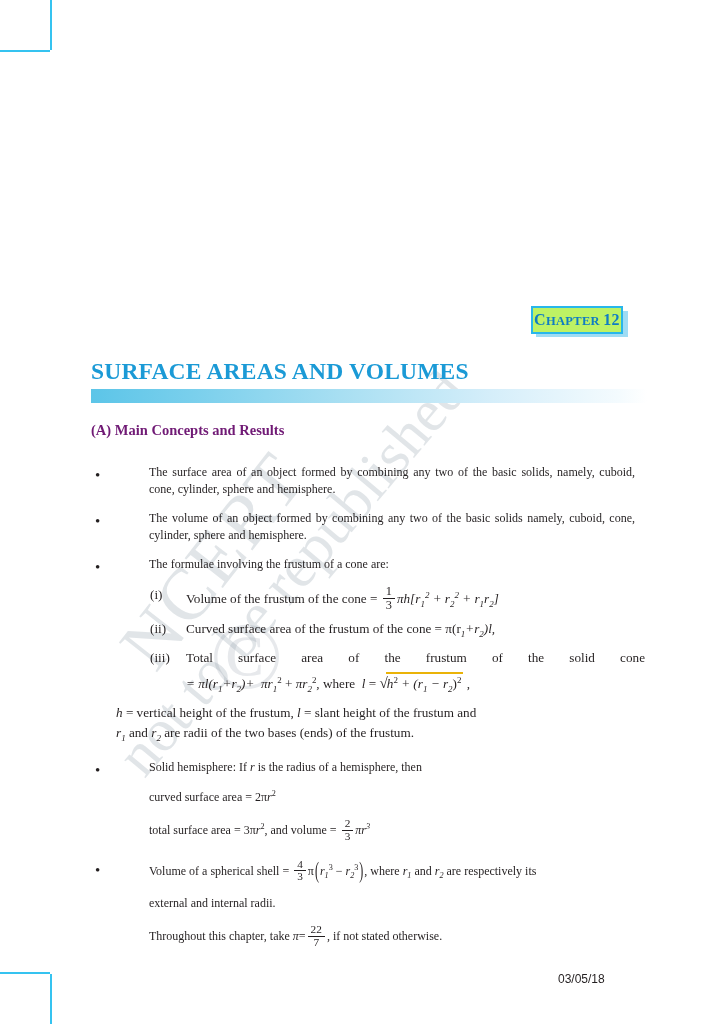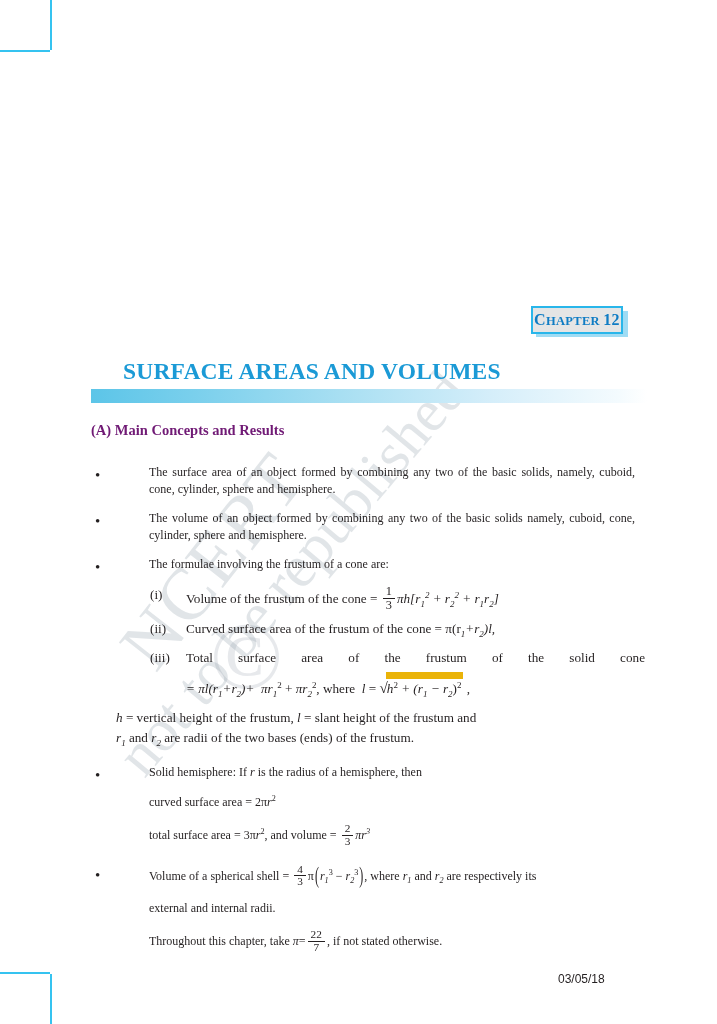--- a/index.html
+++ b/index.html
@@ -80,21 +80,21 @@
     top: 5px;
     width: 92px;
     height: 26px;
     background: #9fdcf4;
   }
   .chapter-badge .box {
     position: relative;
     width: 88px;
     height: 24px;
     border: 2px solid #29b6ea;
-    background: #e5e5e5;
+    background: #bef264;
     display: flex;
     align-items: center;
     justify-content: center;
   }
   .chapter-badge .label {
     color: #0f7cc4;
     font-family: "Liberation Serif", serif;
     font-weight: bold;
     font-size: 12.5px;
     letter-spacing: 0.3px;
@@ -106,21 +106,20 @@
   .title {
     position: absolute;
     left: 91px;
     top: 358px;
     font-family: "Liberation Serif", serif;
     font-weight: bold;
     font-size: 23.5px;
     color: #1b9ad6;
     letter-spacing: 0.2px;
     z-index: 8;
-    margin-left: 32px;
   }
   .title-rule {
     position: absolute;
     left: 91px;
     top: 389px;
     width: 556px;
     height: 14px;
     background: linear-gradient(to right, #5cc5e8 0%, #79cfec 18%, #a8dff2 45%, #d5eefa 72%, #f4fbfe 95%, #ffffff 100%);
     z-index: 6;
   }
@@ -204,21 +203,21 @@
     font-size: 0.94em;
     line-height: 1.05;
     margin: 0 2px;
   }
   .frac .num { display: block; padding: 0 3px; }
   .frac .den { display: block; border-top: 1px solid #231f20; padding: 0 3px; }
   .sqrt { display: inline-block; white-space: nowrap; }
   .sqrt .radsym { font-size: 1.15em; }
   .sqrt .rad {
     display: inline-block;
-    border-top: 7px solid #eab308;
+    border-top: 2px solid #eab308;
     padding: 0 2px 0 1px;
     margin-left: -2px;
   }
   .bigparen {
     display: inline-block;
     transform: scaleY(1.9);
     transform-origin: center;
     margin: 0 1px;
   }
   sub { font-size: 0.68em; }

